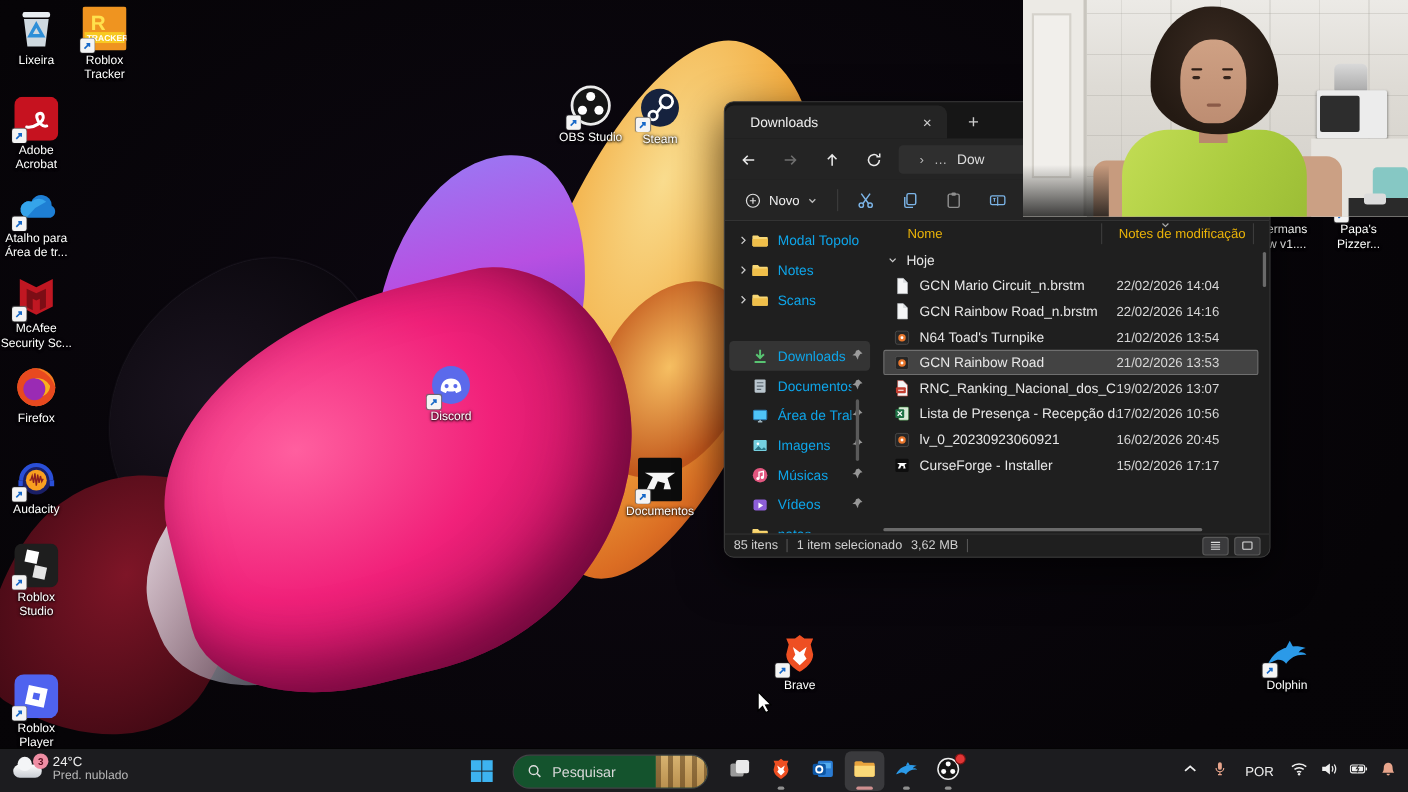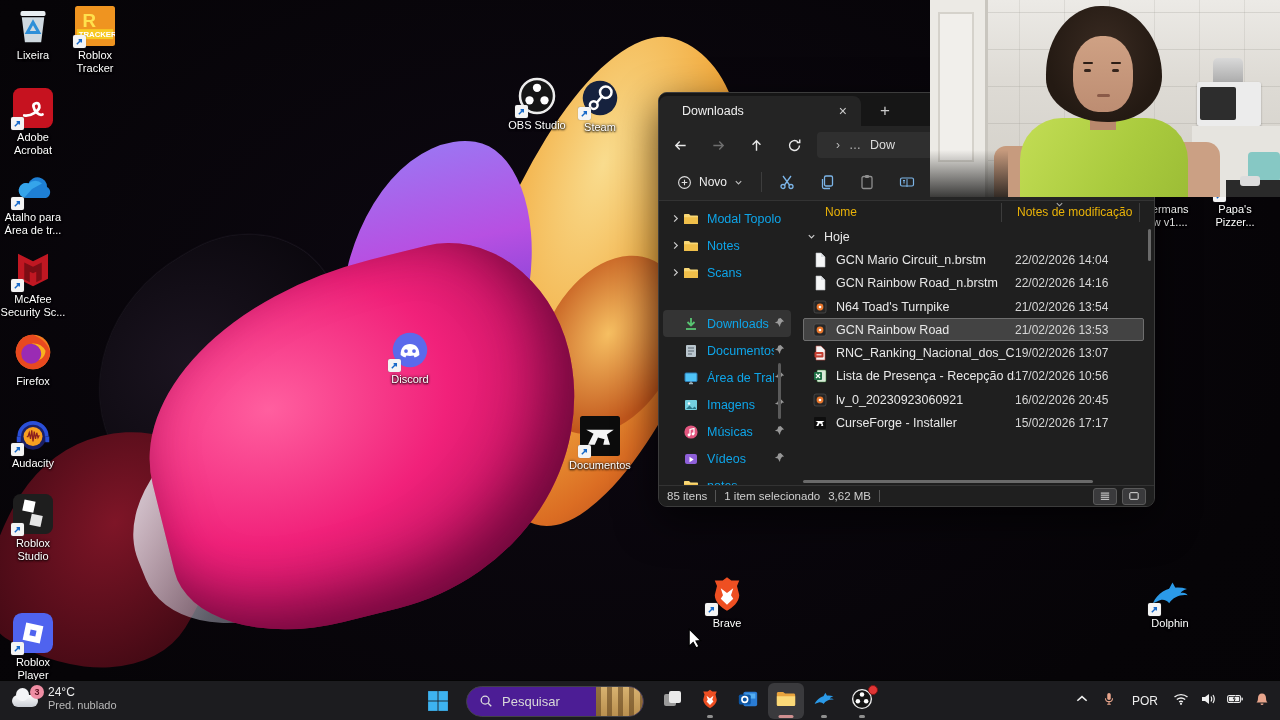--- a/index.html
+++ b/index.html
@@ -123,21 +123,21 @@
   .wx-badge{position:absolute;right:-2px;top:-2px;width:14px;height:14px;background:#ef8ea4;border-radius:50%;color:#5c1020;font-size:9px;display:flex;align-items:center;justify-content:center;font-weight:bold;}
   #wx-temp{color:#eee;font-size:12px;line-height:13px;}
   #wx-cond{color:#b9b9b9;font-size:11px;line-height:12px;}
   #tb-center{position:absolute;left:420px;top:2px;display:flex;align-items:center;gap:4px;}
   .tbtn{width:36px;height:36px;display:flex;align-items:center;justify-content:center;border-radius:6px;position:relative;}
   .tbtn svg{width:22px;height:22px;}
   .tbtn.active{background:#3a3a3d;}
   .run-dash{position:absolute;bottom:1px;left:50%;transform:translateX(-50%);width:6px;height:3px;border-radius:2px;background:#8f8f8f;}
   .run-dash.wide{width:15px;background:#d09090;}
   .obadge{position:absolute;right:2px;top:2px;width:10px;height:10px;border-radius:50%;background:#e03535;border:1px solid #7d1414;}
-  #searchpill{height:31px;width:178px;background:#4c1d95;border:1px solid #424246;border-radius:17px;display:flex;align-items:center;padding-left:12px;gap:9px;overflow:hidden;margin:0 6px;}
+  #searchpill{height:31px;width:178px;background:#14532d;border:1px solid #424246;border-radius:17px;display:flex;align-items:center;padding-left:12px;gap:9px;overflow:hidden;margin:0 6px;}
   #searchpill svg{width:14px;height:14px;}
   #search-text{color:#d9d9d9;font-size:13px;flex:1;}
   #temple{width:47px;height:31px;border-radius:0 16px 16px 0;background:
     repeating-linear-gradient(90deg,rgba(90,60,25,.55) 0 5px,transparent 5px 11px),
     linear-gradient(#d8b371,#b98f4e);}
   #tray{position:absolute;right:8px;top:0;height:40px;display:flex;align-items:center;gap:7px;}
   .trayitem{display:flex;align-items:center;justify-content:center;min-width:20px;height:28px;border-radius:4px;padding:0 2px;}
   .trayitem svg{width:16px;height:14px;}
   .traytext{color:#eee;font-size:12px;padding:0 4px;}
 

